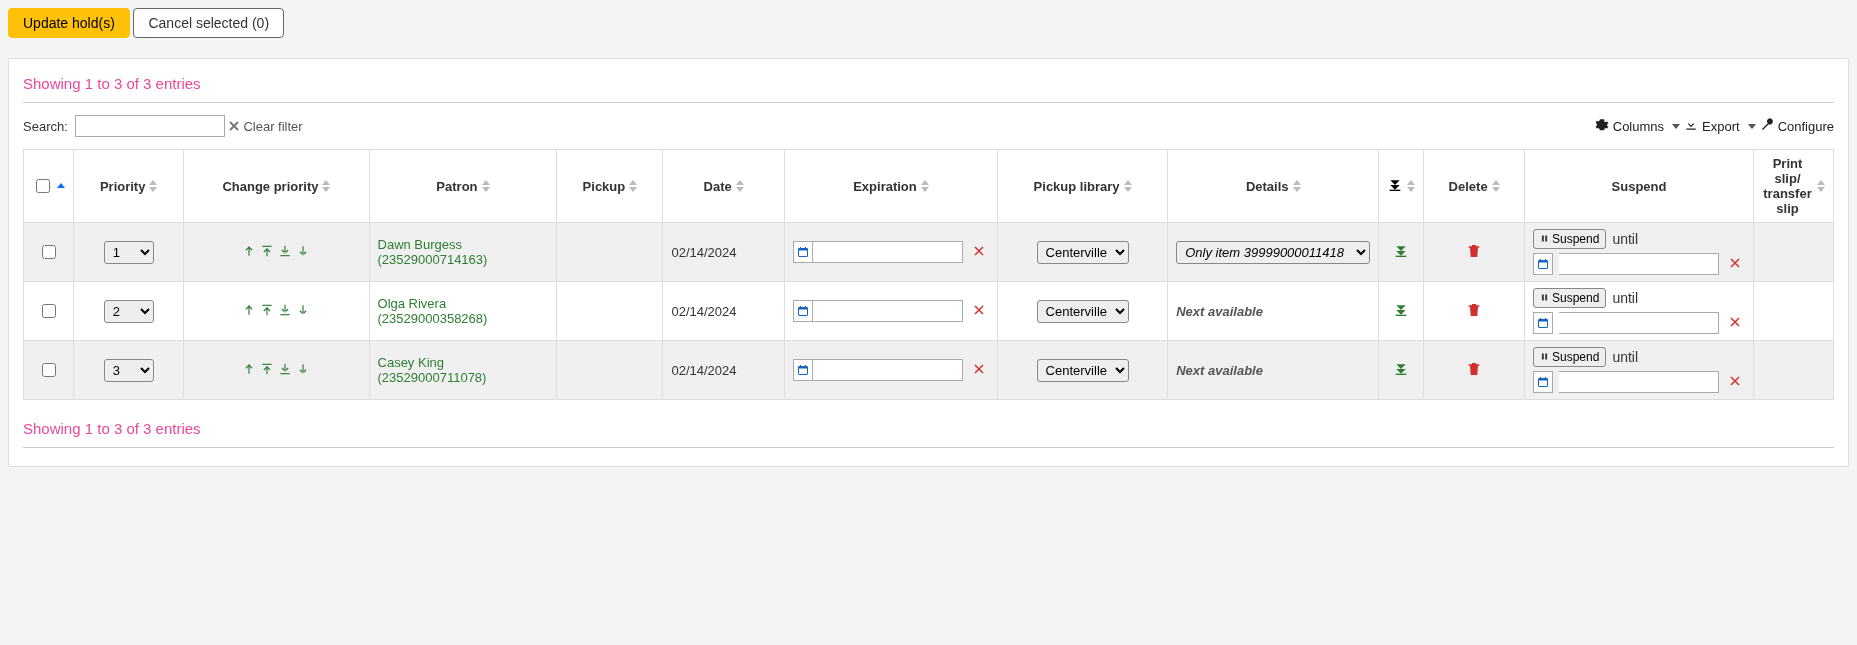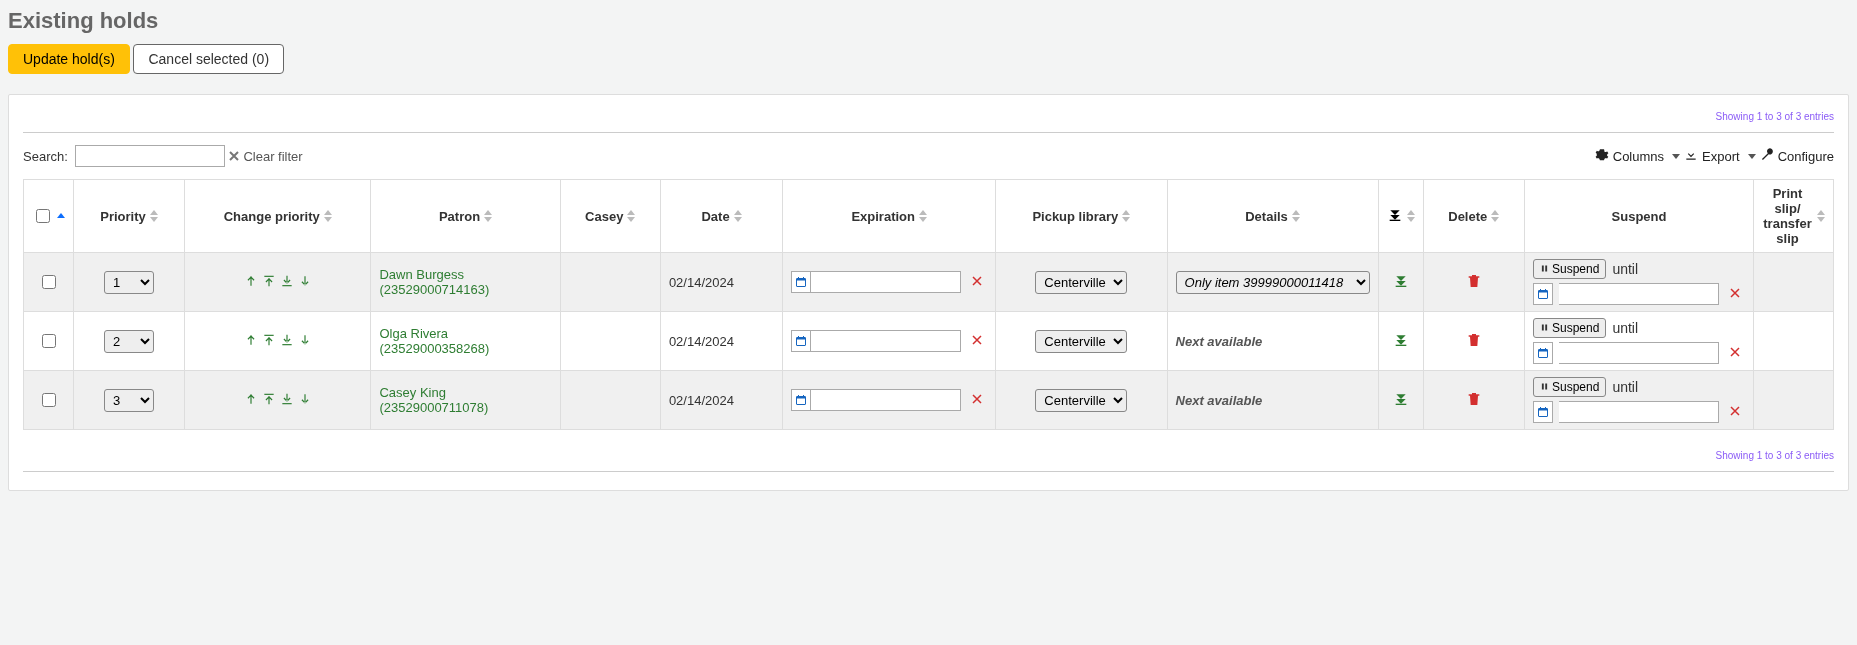--- a/index.html
+++ b/index.html
@@ -38,24 +38,23 @@
     border: 1px solid #666;
     color: #333;
   }
   .card {
     background: #fff;
     border: 1px solid #ddd;
     border-radius: 2px;
     padding: 10px 14px;
   }
   .entries-info {
-    color: #8b5cf6;
-    font-size: 10px;
+    color: #ec4899;
+    font-size: 15px;
     padding: 6px 0;
-    text-align: right;
   }
   hr.sep {
     border: none;
     border-top: 1px solid #ccc;
     margin: 4px 0 8px 0;
   }
   .toolbar {
     display: flex;
     align-items: center;
     justify-content: space-between;
@@ -191,21 +190,20 @@
 
   .center { text-align: center; }
   th .hdr-lowest { color: #000; }
 
   .th-inner { display: inline-flex; align-items:center; justify-content:center; }
 </style>
 </head>
 <body>
 
 <div class="container">
-  <h2 class="page-title">Existing holds</h2>
 
   <div class="btn-row">
     <button class="btn btn-primary">Update hold(s)</button>
     <button class="btn btn-secondary">Cancel selected (0)</button>
   </div>
 
   <div class="card">
     <div class="entries-info">Showing 1 to 3 of 3 entries</div>
     <hr class="sep">
 
@@ -287,21 +285,21 @@
             <span class="th-inner">
                 <span>Patron</span>
             <span class="sort-arrows">
                   <span class="sa-up"></span>
                   <span class="sa-down"></span>
                 </span>
               </span>
           </th>
           <th>
             <span class="th-inner">
-                <span>Casey</span>
+                <span>Pickup</span>
             <span class="sort-arrows">
                   <span class="sa-up"></span>
                   <span class="sa-down"></span>
                 </span>
               </span>
           </th>
           <th>
             <span class="th-inner">
                 <span>Date</span>
             <span class="sort-arrows">

